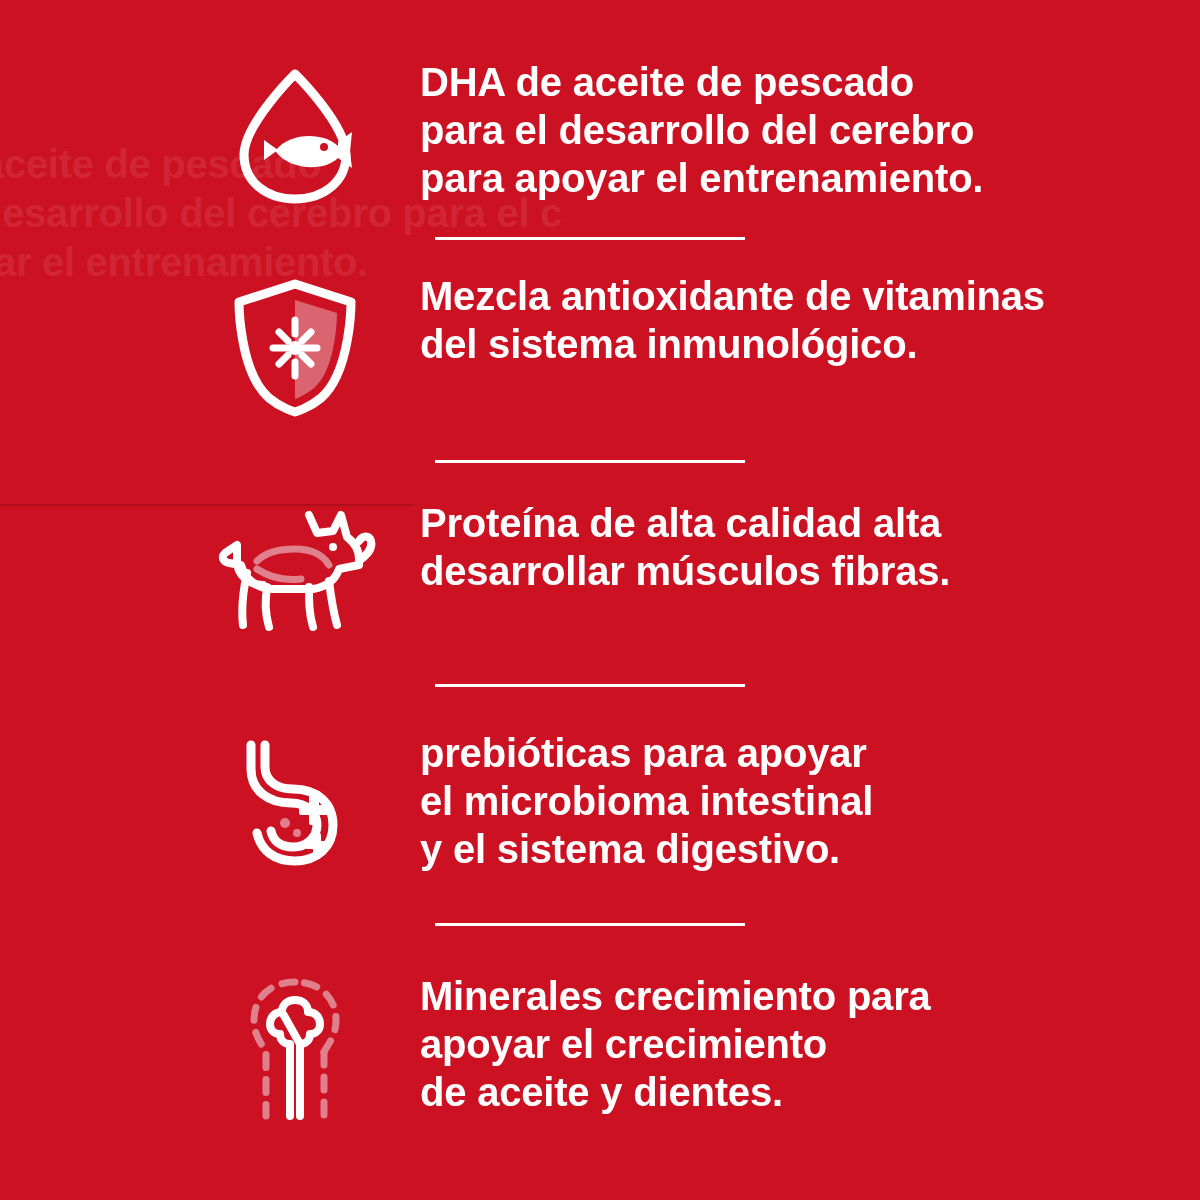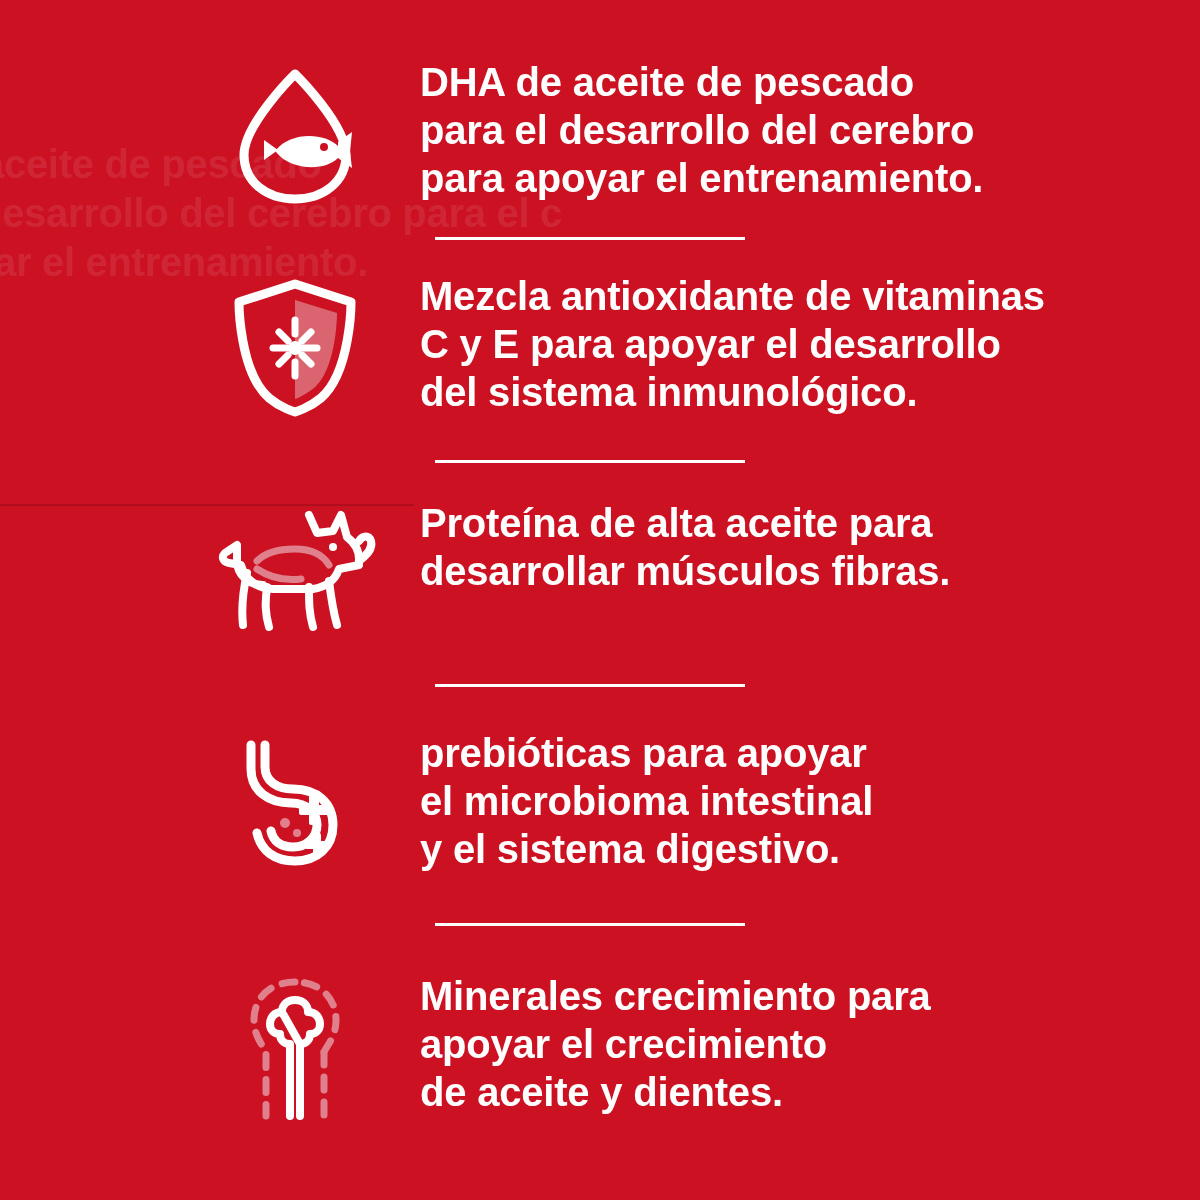--- a/index.html
+++ b/index.html
@@ -145,21 +145,20 @@
           <line x1="54" y1="56" x2="63" y2="65"></line>
           <line x1="77" y1="79" x2="86" y2="88"></line>
           <line x1="86" y1="56" x2="77" y2="65"></line>
           <line x1="63" y1="79" x2="54" y2="88"></line>
         </g>
         <circle cx="70" cy="72" r="7" fill="#ffffff"></circle>
       </svg>
     </div>
     <div class="text-cell">
       <span class="line">Mezcla antioxidante de vitaminas</span>
-      <span class="line">C y E para apoyar el desarrollo</span>
       <span class="line">del sistema inmunológico.</span>
     </div>
   </div>
 
   <div class="sp-1" style="height:42px"></div>
   <div class="divider"></div>
   <div class="sp-2" style="height:34px"></div>
 
   <div class="benefit-row">
     <div class="icon-cell">
@@ -169,21 +168,21 @@
                  L24 42 L24 58 C24 72 36 82 50 82" fill="none" stroke="#ffffff" stroke-width="8" stroke-linejoin="round" stroke-linecap="round"></path>
         <path d="M34 70 C30 88 28 104 30 122 M54 84 C52 100 52 110 56 124
                  M96 84 C96 100 96 110 100 124 M116 78 C118 94 120 108 124 122" fill="none" stroke="#ffffff" stroke-width="8" stroke-linecap="round"></path>
         <path d="M146 58 C154 52 160 46 158 38 C156 32 150 32 146 38" fill="none" stroke="#ffffff" stroke-width="8" stroke-linecap="round"></path>
         <path d="M44 58 C52 50 66 46 82 46 C98 46 110 52 116 62" fill="none" stroke="#e0808c" stroke-width="7" stroke-linecap="round"></path>
         <path d="M44 66 C56 74 72 78 88 76" fill="none" stroke="#e0808c" stroke-width="7" stroke-linecap="round"></path>
         <circle cx="120" cy="44" r="4" fill="#ffffff"></circle>
       </svg>
     </div>
     <div class="text-cell">
-      <span class="line">Proteína de alta aceite para</span>
+      <span class="line">Proteína de alta calidad alta</span>
       <span class="line">desarrollar músculos fibras.</span>
     </div>
   </div>
 
   <div class="sp-1" style="height:46px"></div>
   <div class="divider"></div>
   <div class="sp-2" style="height:40px"></div>
 
   <div class="benefit-row">
     <div class="icon-cell">

